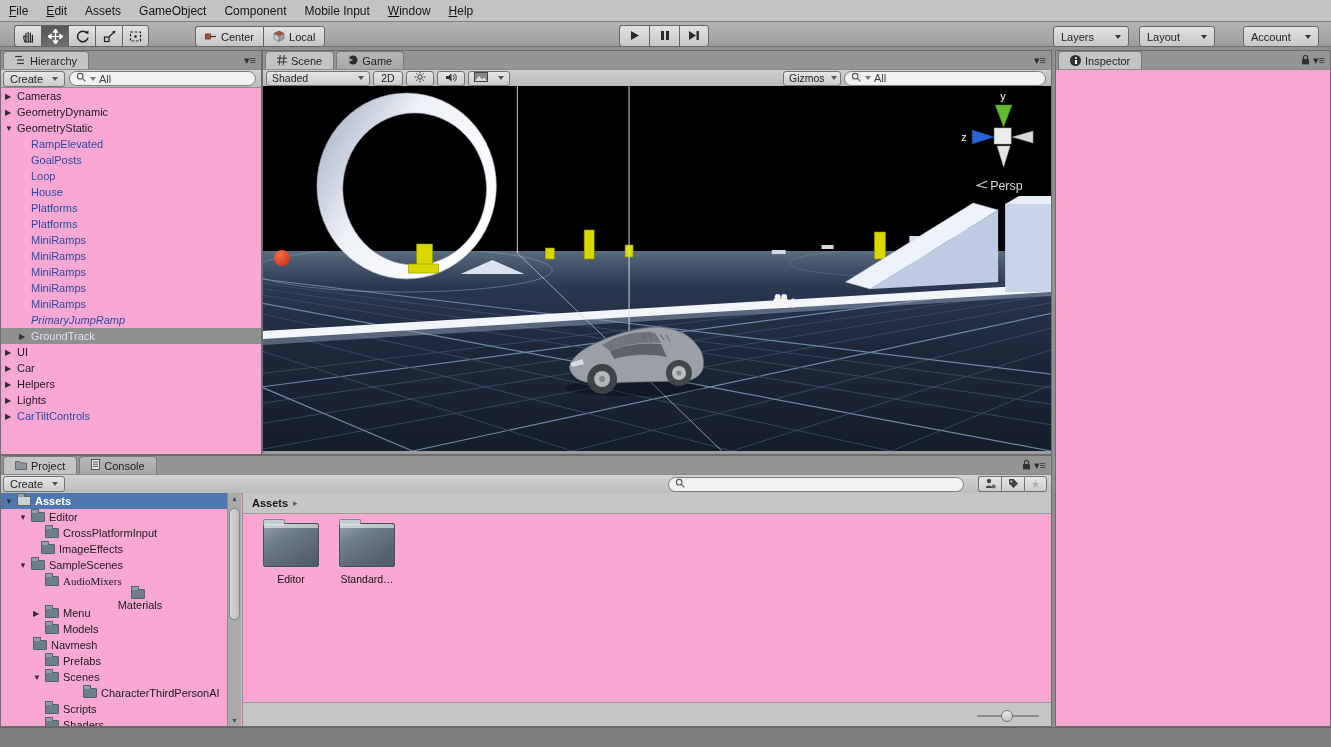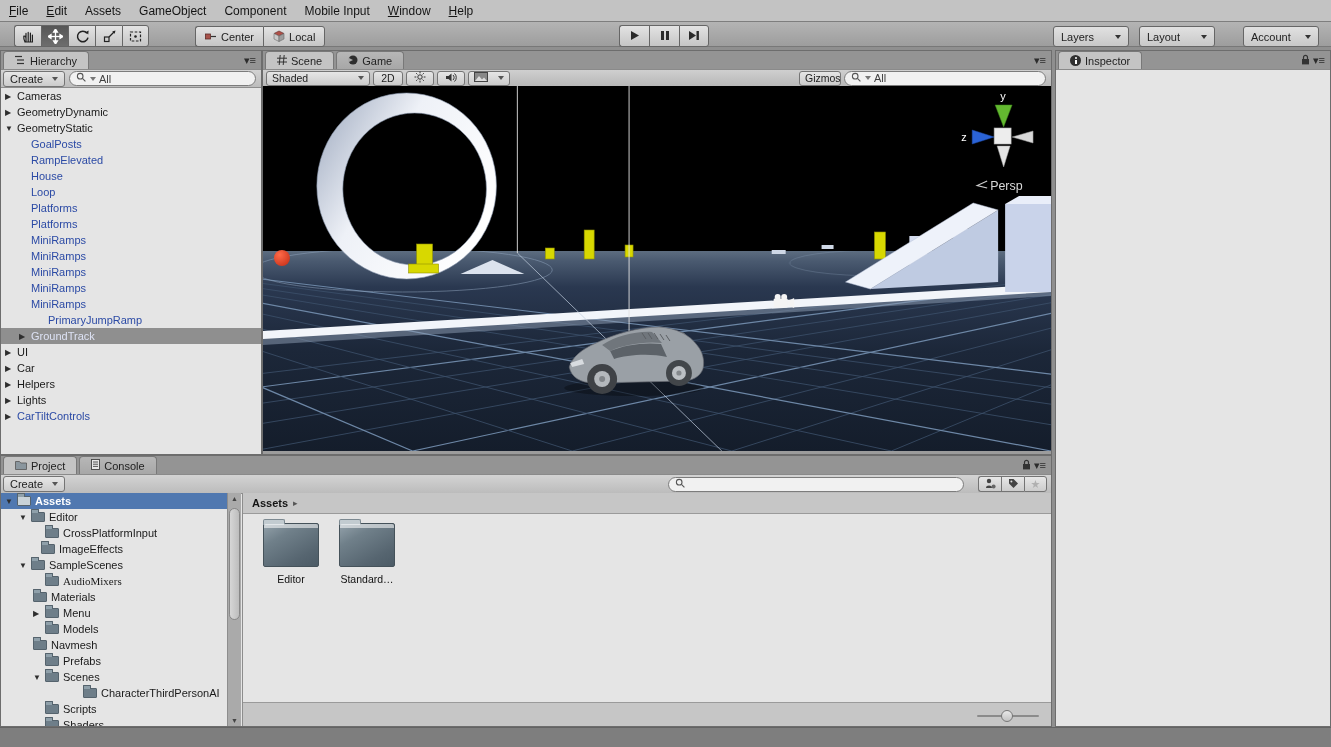--- a/index.html
+++ b/index.html
@@ -32,21 +32,21 @@
   .play-btn{width:30px;height:22px;border-right-width:0}
   .play-btn:first-child{border-radius:3px 0 0 3px}
   .play-btn:last-child{border-right-width:1px;border-radius:0 3px 3px 0}
   .dd{position:absolute;top:4px;height:21px;border-radius:3px;background:linear-gradient(#e1e1e1,#c8c8c8);
       border:1px solid #666;display:flex;align-items:center;justify-content:space-between;
       padding:0 7px;font-size:11px;box-sizing:border-box;color:#222}
   .caret{width:0;height:0;border-left:3.5px solid transparent;border-right:3.5px solid transparent;
          border-top:4px solid #333;margin-left:6px;flex:none}
 
   
-  .panel{position:absolute;background:#e5e5e5;border:1px solid #6d6d6d;box-sizing:border-box}
+  .panel{position:absolute;background:#f9a8d4;border:1px solid #6d6d6d;box-sizing:border-box}
   .tabbar{height:18px;background:#949494;display:flex;align-items:flex-end;position:relative;border-bottom:1px solid #8a8a8a}
   .tab{height:18px;display:flex;align-items:center;gap:4px;padding:0 11px;font-size:11px;color:#222;
        border:1px solid #787878;border-bottom:none;border-radius:4px 4px 0 0;
        background:linear-gradient(#b7b7b7,#a7a7a7);margin-left:2px;box-sizing:border-box}
   .tab.active{background:#c4c4c4}
   .panel-icons{margin-left:auto;padding-right:5px;font-size:11px;color:#2c2c2c;display:flex;align-items:center;gap:3px;height:100%}
   .subbar{height:18px;background:linear-gradient(#d3d3d3,#bcbcbc);border-bottom:1px solid #8d8d8d;
           display:flex;align-items:center;padding:0 2px;box-sizing:border-box;gap:4px}
   .small-btn{height:16px;background:linear-gradient(#e7e7e7,#cccccc);border:1px solid #747474;border-radius:3px;
              font-size:11px;display:flex;align-items:center;padding:0 6px;gap:3px;box-sizing:border-box;color:#222}
@@ -274,36 +274,36 @@
         <div class="trow" style="padding-left: 4px;">
           <span class="arrow">▶</span>
           <span class="lbl">GeometryDynamic</span>
         </div>
         <div class="trow" style="padding-left: 4px;">
           <span class="arrow">▼</span>
           <span class="lbl">GeometryStatic</span>
         </div>
         <div class="trow" style="padding-left: 18px;">
           <span class="arrow"></span>
+          <span class="lbl prefab">RampElevated</span>
+        </div>
+        <div class="trow" style="padding-left: 18px;">
+          <span class="arrow"></span>
           <span class="lbl prefab">GoalPosts</span>
         </div>
         <div class="trow" style="padding-left: 18px;">
           <span class="arrow"></span>
-          <span class="lbl prefab">RampElevated</span>
+          <span class="lbl prefab">Loop</span>
         </div>
         <div class="trow" style="padding-left: 18px;">
           <span class="arrow"></span>
           <span class="lbl prefab">House</span>
         </div>
         <div class="trow" style="padding-left: 18px;">
           <span class="arrow"></span>
-          <span class="lbl prefab">Loop</span>
-        </div>
-        <div class="trow" style="padding-left: 18px;">
-          <span class="arrow"></span>
           <span class="lbl prefab">Platforms</span>
         </div>
         <div class="trow" style="padding-left: 18px;">
           <span class="arrow"></span>
           <span class="lbl prefab">Platforms</span>
         </div>
         <div class="trow" style="padding-left: 18px;">
           <span class="arrow"></span>
           <span class="lbl prefab">MiniRamps</span>
         </div>
@@ -316,21 +316,21 @@
           <span class="lbl prefab">MiniRamps</span>
         </div>
         <div class="trow" style="padding-left: 18px;">
           <span class="arrow"></span>
           <span class="lbl prefab">MiniRamps</span>
         </div>
         <div class="trow" style="padding-left: 18px;">
           <span class="arrow"></span>
           <span class="lbl prefab">MiniRamps</span>
         </div>
-        <div class="trow" style="padding-left: 35px;">
+        <div class="trow" style="padding-left: 18px; font-style: italic;">
           <span class="arrow"></span>
           <span class="lbl prefab">PrimaryJumpRamp</span>
         </div>
         <div class="trow sel" style="padding-left: 18px;">
           <span class="arrow">▶</span>
           <span class="lbl prefab">GroundTrack</span>
         </div>
         <div class="trow" style="padding-left: 4px;">
           <span class="arrow">▶</span>
           <span class="lbl">UI</span>
@@ -408,21 +408,21 @@
             </svg></span>
       </div>
       <div class="mini" style="width:42px;justify-content:space-between">
         <span><svg width="14" height="10" viewBox="0 0 14 10">
               <rect x="0.5" y="0.5" width="13" height="9" fill="#888" stroke="#444" stroke-width="1"></rect>
               <polygon points="1,9 5,4 8,7.5 10,5.5 13,9" fill="#ddd"></polygon>
             </svg></span>
         <span class="caret" style="border-top-color:#555;margin-left:2px"></span>
       </div>
       <div style="flex:1"></div>
-      <div class="mini" style="width:42px;justify-content:space-between">
+      <div class="mini" style="width:58px;justify-content:space-between">
         <span>Gizmos</span>
         <span class="caret" style="border-top-color:#555"></span>
       </div>
       <div class="search" style="width:202px;margin-right:2px">
         <span><svg width="11" height="11" viewBox="0 0 11 11">
               <circle cx="4.2" cy="4.2" r="2.8" stroke="#555" fill="none" stroke-width="1.1"></circle>
               <line x1="6.4" y1="6.4" x2="9.4" y2="9.4" stroke="#555" stroke-width="1.1"></line>
             </svg></span>
         <span class="caret" style="border-top-color:#777;margin-left:0"></span>
         <span class="ph">All</span>
@@ -674,21 +674,21 @@
           <div class="trow" style="padding-left: 18px;">
             <span class="arrow">▼</span>
             <span class="fold"></span>
             <span class="lbl">SampleScenes</span>
           </div>
           <div class="trow" style="padding-left: 32px; font-family: Liberation Serif, serif;">
             <span class="arrow"></span>
             <span class="fold"></span>
             <span class="lbl">AudioMixers</span>
           </div>
-          <div class="trow" style="padding-left: 20px;">
+          <div class="trow" style="padding-left: 52px; flex-direction: column;">
             <span class="arrow"></span>
             <span class="fold"></span>
             <span class="lbl">Materials</span>
           </div>
           <div class="trow" style="padding-left: 32px;">
             <span class="arrow">▶</span>
             <span class="fold"></span>
             <span class="lbl">Menu</span>
           </div>
           <div class="trow" style="padding-left: 32px;">

